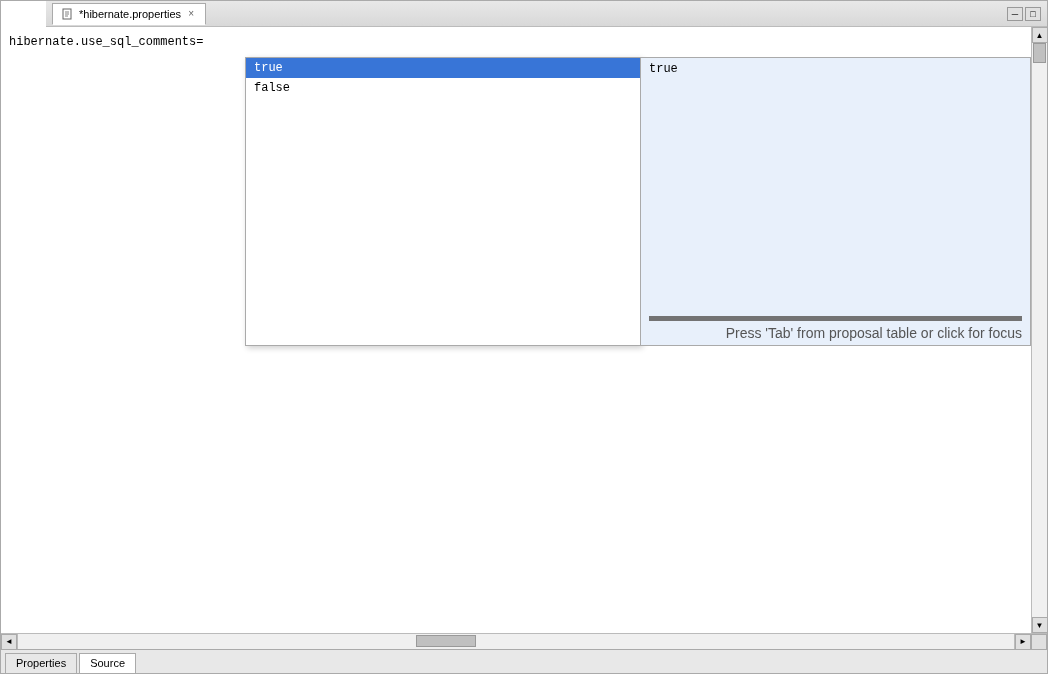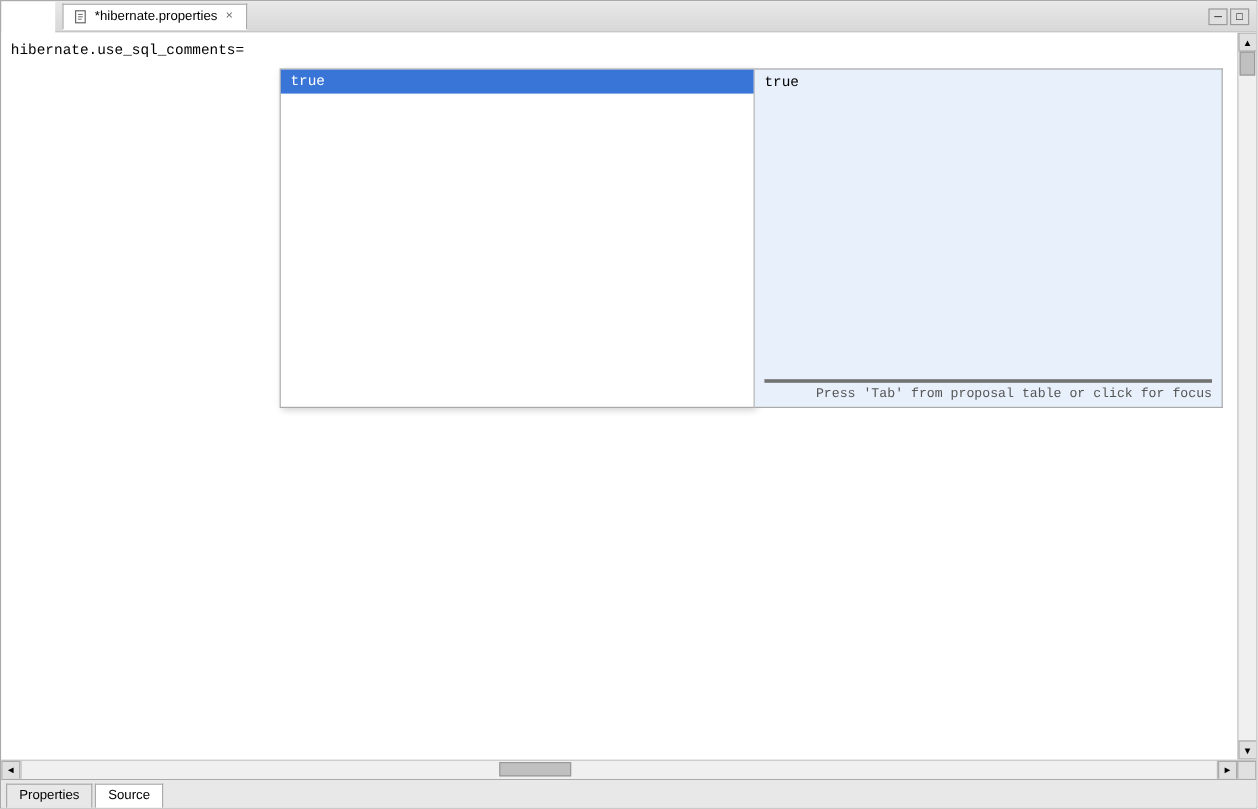--- a/index.html
+++ b/index.html
@@ -115,21 +115,21 @@
       outline: none;
       background: transparent;
       color: #000;
       width: 20px;
     }
 
     
     .autocomplete-container {
       position: absolute;
       top: 30px;
-      left: 232px;
+      left: 244px;
       display: flex;
       z-index: 100;
     }
 
     .autocomplete-list {
       width: 396px;
       background: #fff;
       border: 1px solid #aaa;
       box-shadow: 2px 2px 6px rgba(0,0,0,0.2);
     }
@@ -156,28 +156,27 @@
       flex-direction: column;
     }
 
     .detail-value {
       font-family: 'Courier New', monospace;
       font-size: 12px;
       color: #000;
     }
 
     .detail-hint {
-      font-size: 11px;
+      font-size: 14px;
       color: #555;
       margin-top: auto;
       text-align: right;
       padding-top: 4px;
-      border-top: 3px solid #737373;
+      border-top: 5px solid #737373;
       margin-top: 240px;
-      font-family: Liberation Mono, monospace;
     }
 
     
     .editor-with-scroll {
       flex: 1;
       display: flex;
       position: relative;
       overflow: hidden;
     }
 
@@ -328,20 +327,21 @@
       <div class="editor-main">
 
         <div class="input-line">
           <span class="property-key">hibernate.use_sql_comments=</span>
           <input class="property-input" type="text" value="" style="">
         </div>
 
         <div class="autocomplete-container">
           <div class="autocomplete-list">
             <div class="autocomplete-item selected">true</div>
+            <div class="autocomplete-item">false</div>
           </div>
           <div class="autocomplete-detail">
             <span class="detail-value">true</span>
             <div class="detail-hint">Press 'Tab' from proposal table or click for focus</div>
           </div>
         </div>
       </div>
 
       <div class="scrollbar-v">
         <div class="scroll-btn">

